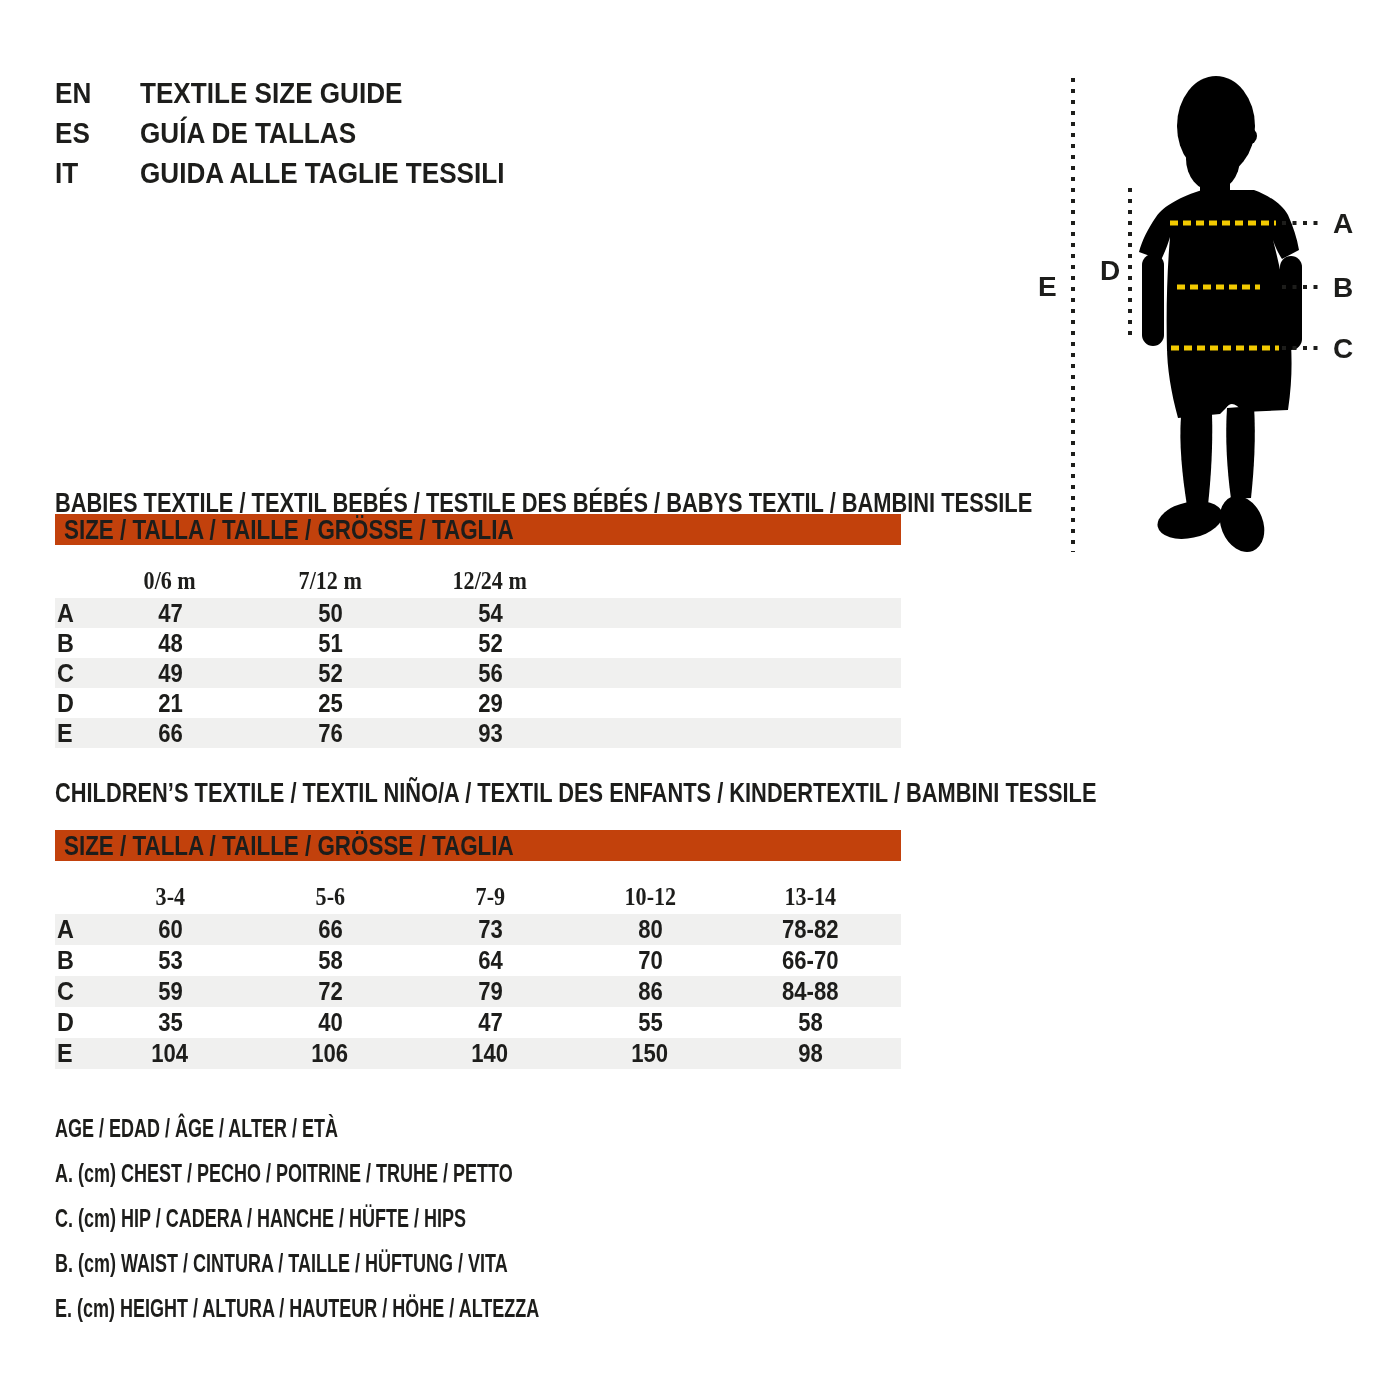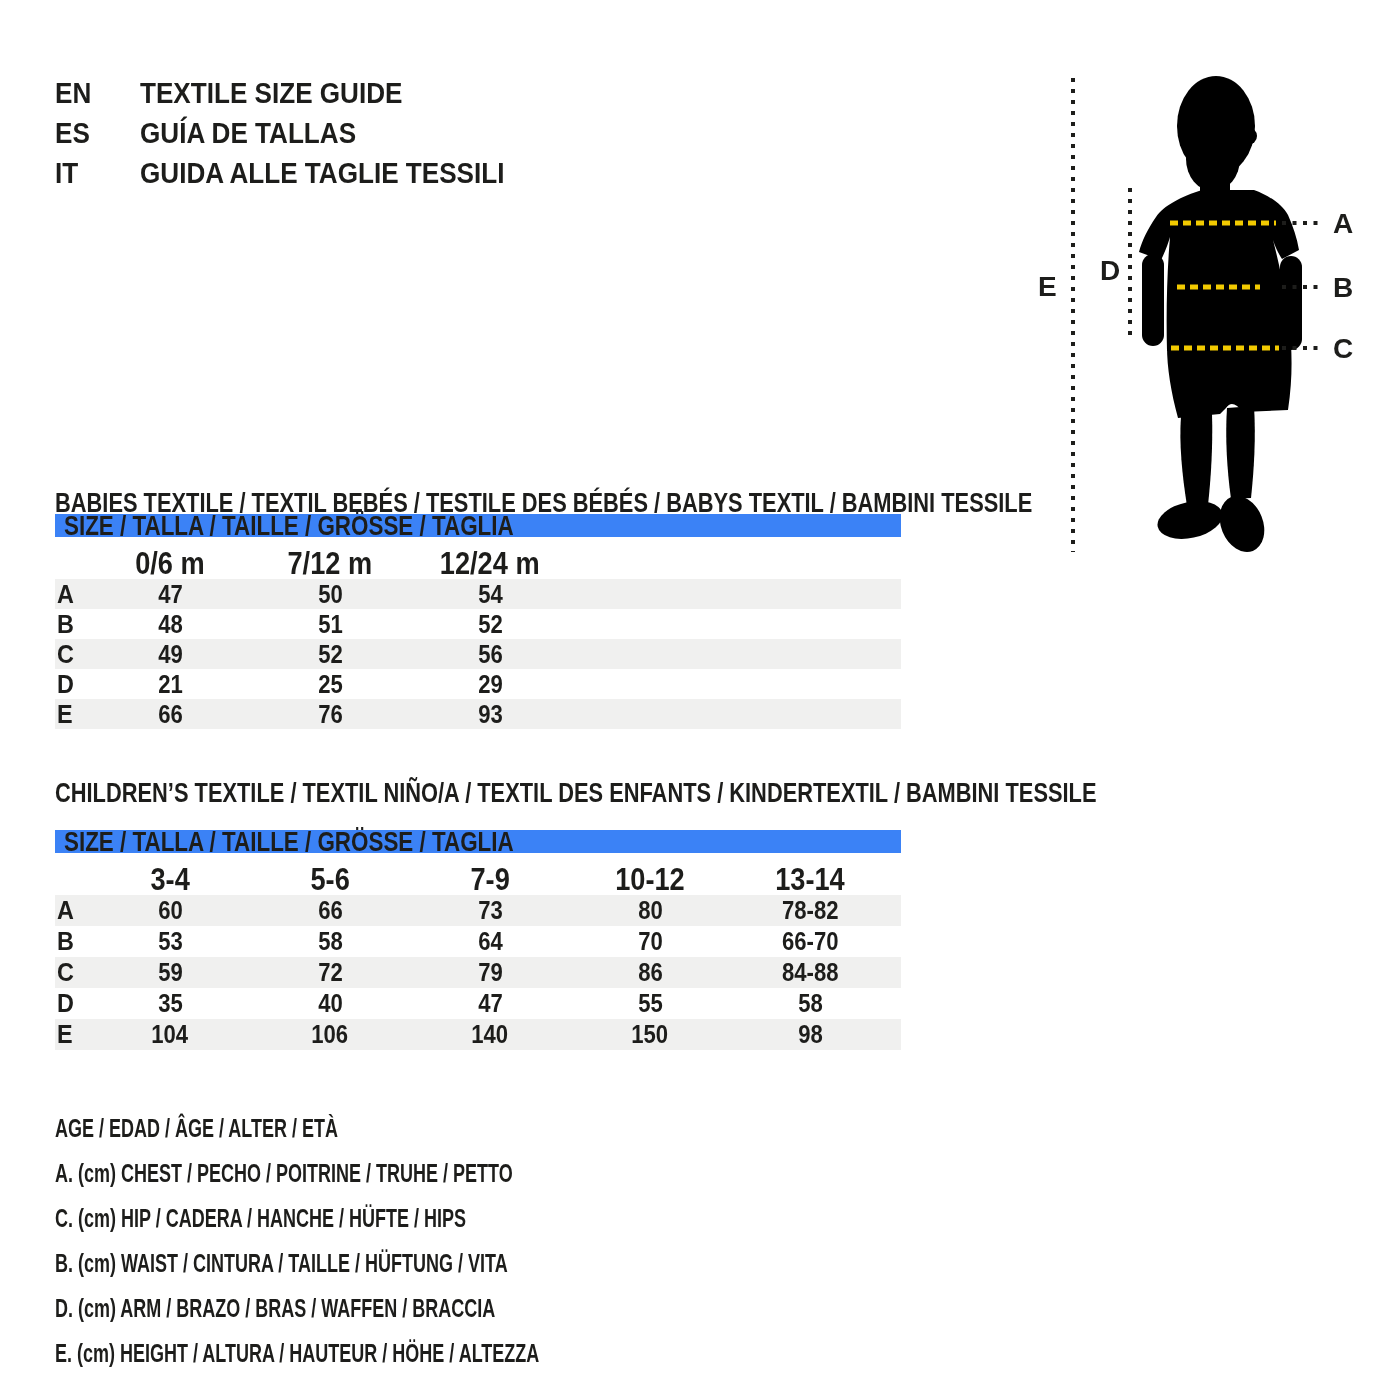--- a/index.html
+++ b/index.html
@@ -22,25 +22,25 @@
   .langs { left:55px; top:70px; font-size:29px; font-weight:700; }
   .lang-row { display:flex; height:40px; align-items:flex-end;gap:20px; }
   .lang-code { width:65px; }
 
   
   .section-title { left:55px; height:32px; display:flex; align-items:center;
                    font-size:28px; font-weight:700; }
 
   
   .table { left:55px; width:846px; }
-  .bar { height:23px; background:#3b82f6; display:flex; align-items:center;
+  .bar { height:31px; background:#c2410c; display:flex; align-items:center;
          padding-left:9px; font-size:28px; font-weight:700; }
   .grid3 { display:grid; grid-template-columns:35px 160px 160px 160px; align-items:center; }
   .grid5 { display:grid; grid-template-columns:35px 160px 160px 160px 160px 160px; align-items:center; }
-  .sizerow { height:34px; margin-top:8px; font-size:32px; font-weight:700; }
+  .sizerow { height:34px; margin-top:19px; font-size:26px; font-weight:700;font-family:Liberation Serif, serif; }
   .r { font-size:26px; font-weight:700; }
   .babies-t .r { height:30px; }
   .children-t .r { height:31px; }
   .r.odd { background:#f0f0ef; }
   .cell { text-align:center; }
   .rowlab { padding-left:2px; }
 
   
   .figure { left:1030px; top:60px; }
   .figure line.blk { stroke:#1d1d1b; stroke-width:4; stroke-dasharray:4 7; }
@@ -221,18 +221,15 @@
   <div class="legend-line">
     <span class="cnd sx72">A. (cm) CHEST / PECHO / POITRINE / TRUHE / PETTO</span>
   </div>
   <div class="legend-line">
     <span class="cnd sx72">C. (cm) HIP / CADERA / HANCHE / HÜFTE / HIPS</span>
   </div>
   <div class="legend-line">
     <span class="cnd sx72">B. (cm) WAIST / CINTURA / TAILLE / HÜFTUNG / VITA</span>
   </div>
   <div class="legend-line">
-    <span class="cnd sx72">D. (cm) ARM / BRAZO / BRAS / WAFFEN / BRACCIA</span>
-  </div>
-  <div class="legend-line">
     <span class="cnd sx72">E. (cm) HEIGHT / ALTURA / HAUTEUR / HÖHE / ALTEZZA</span>
   </div>
 </div>
 
 </body></html>

